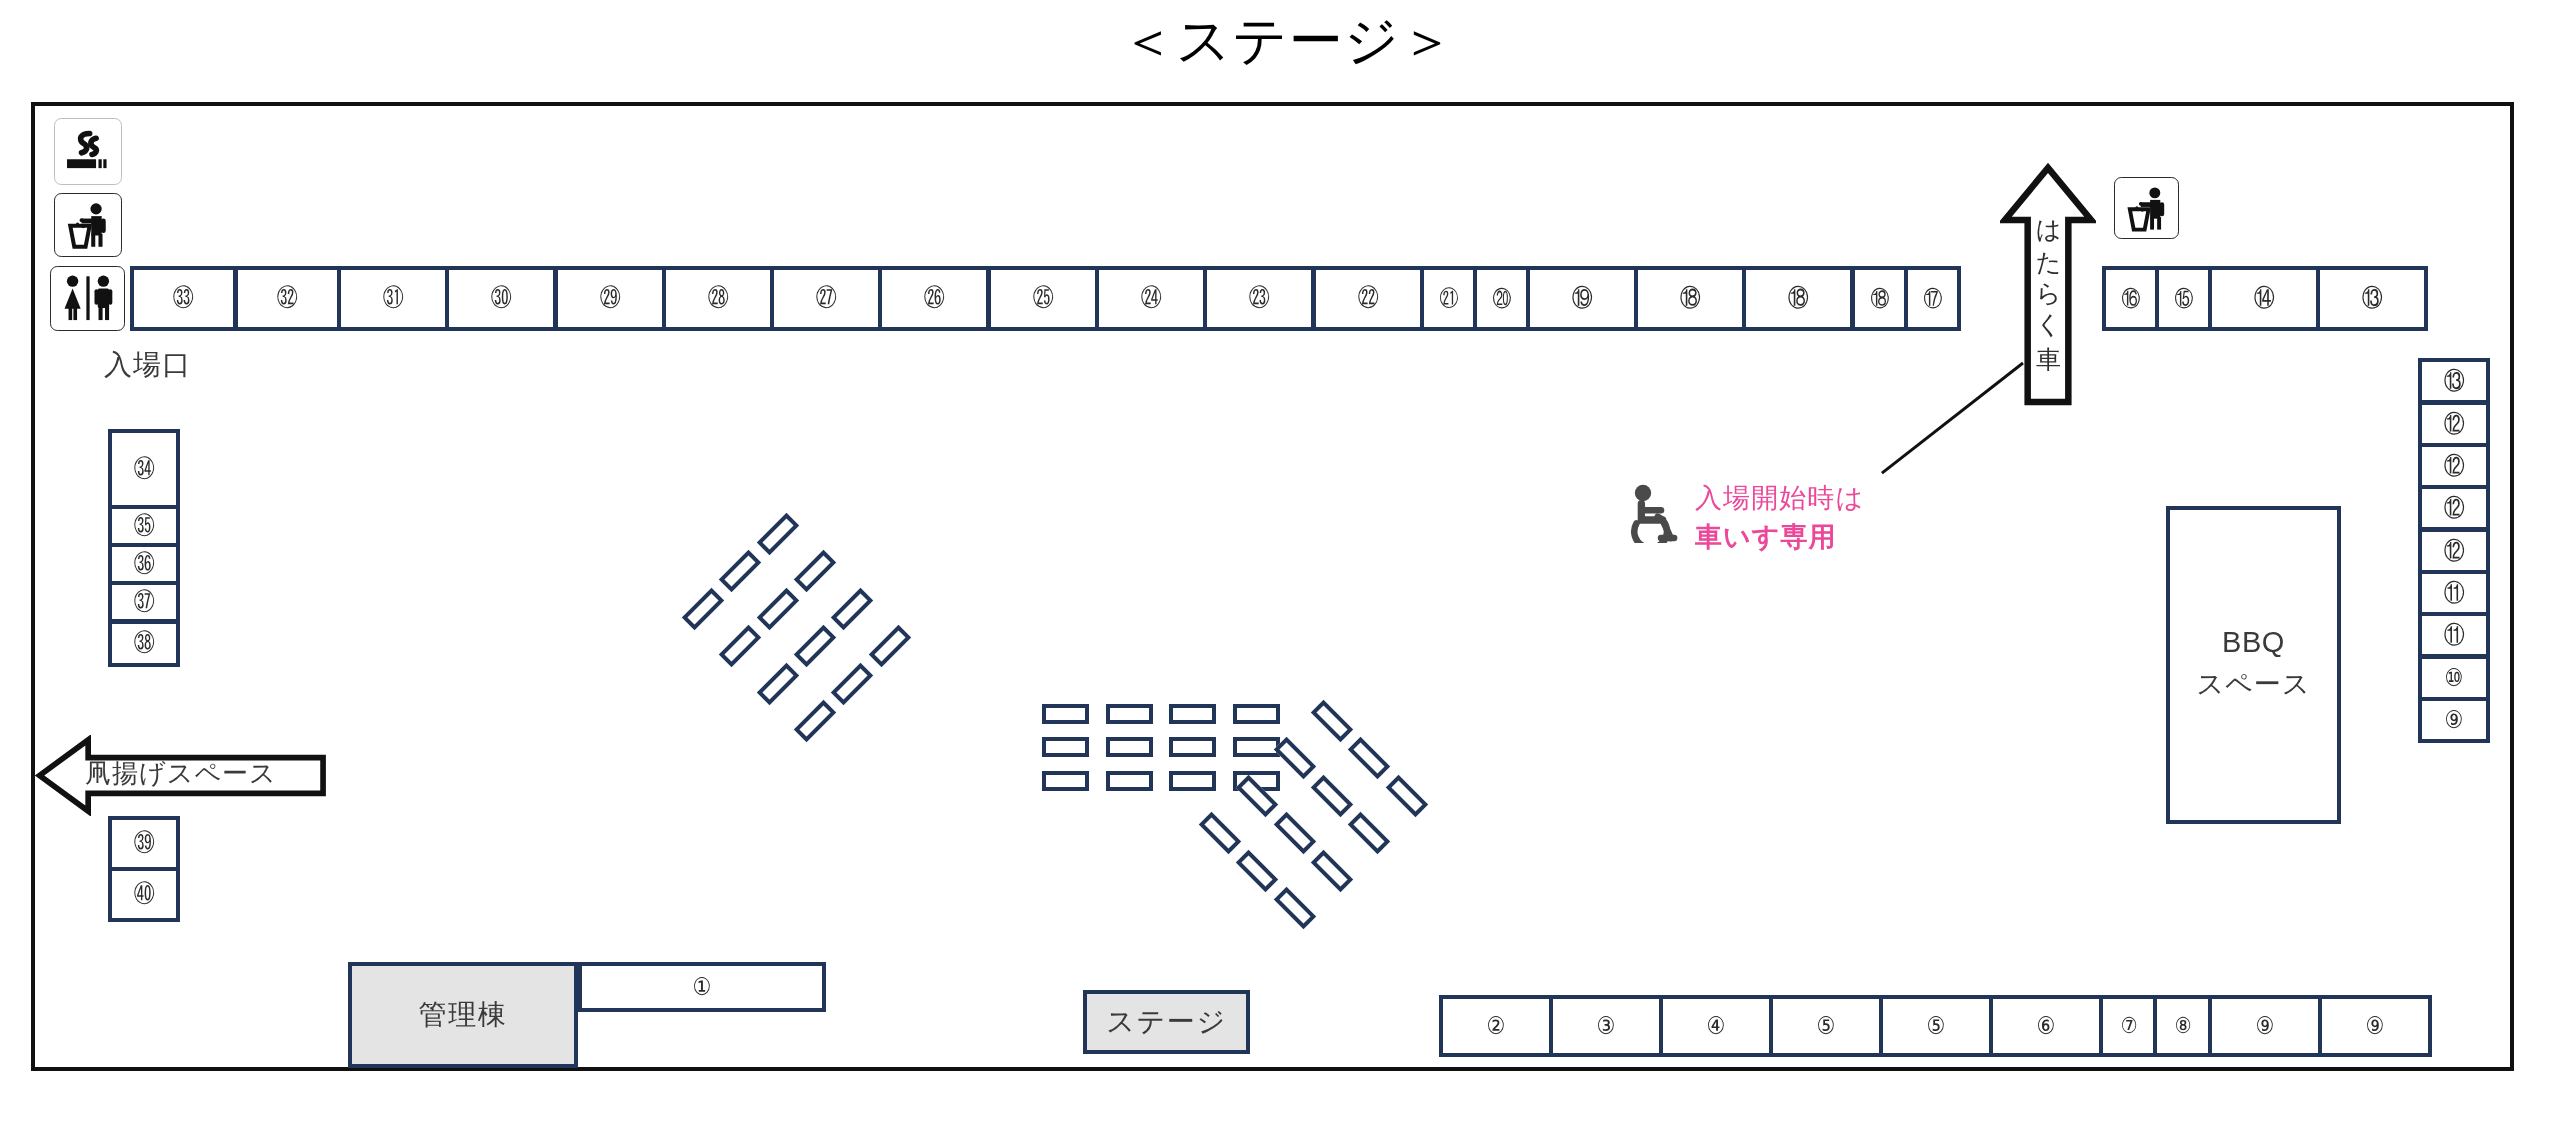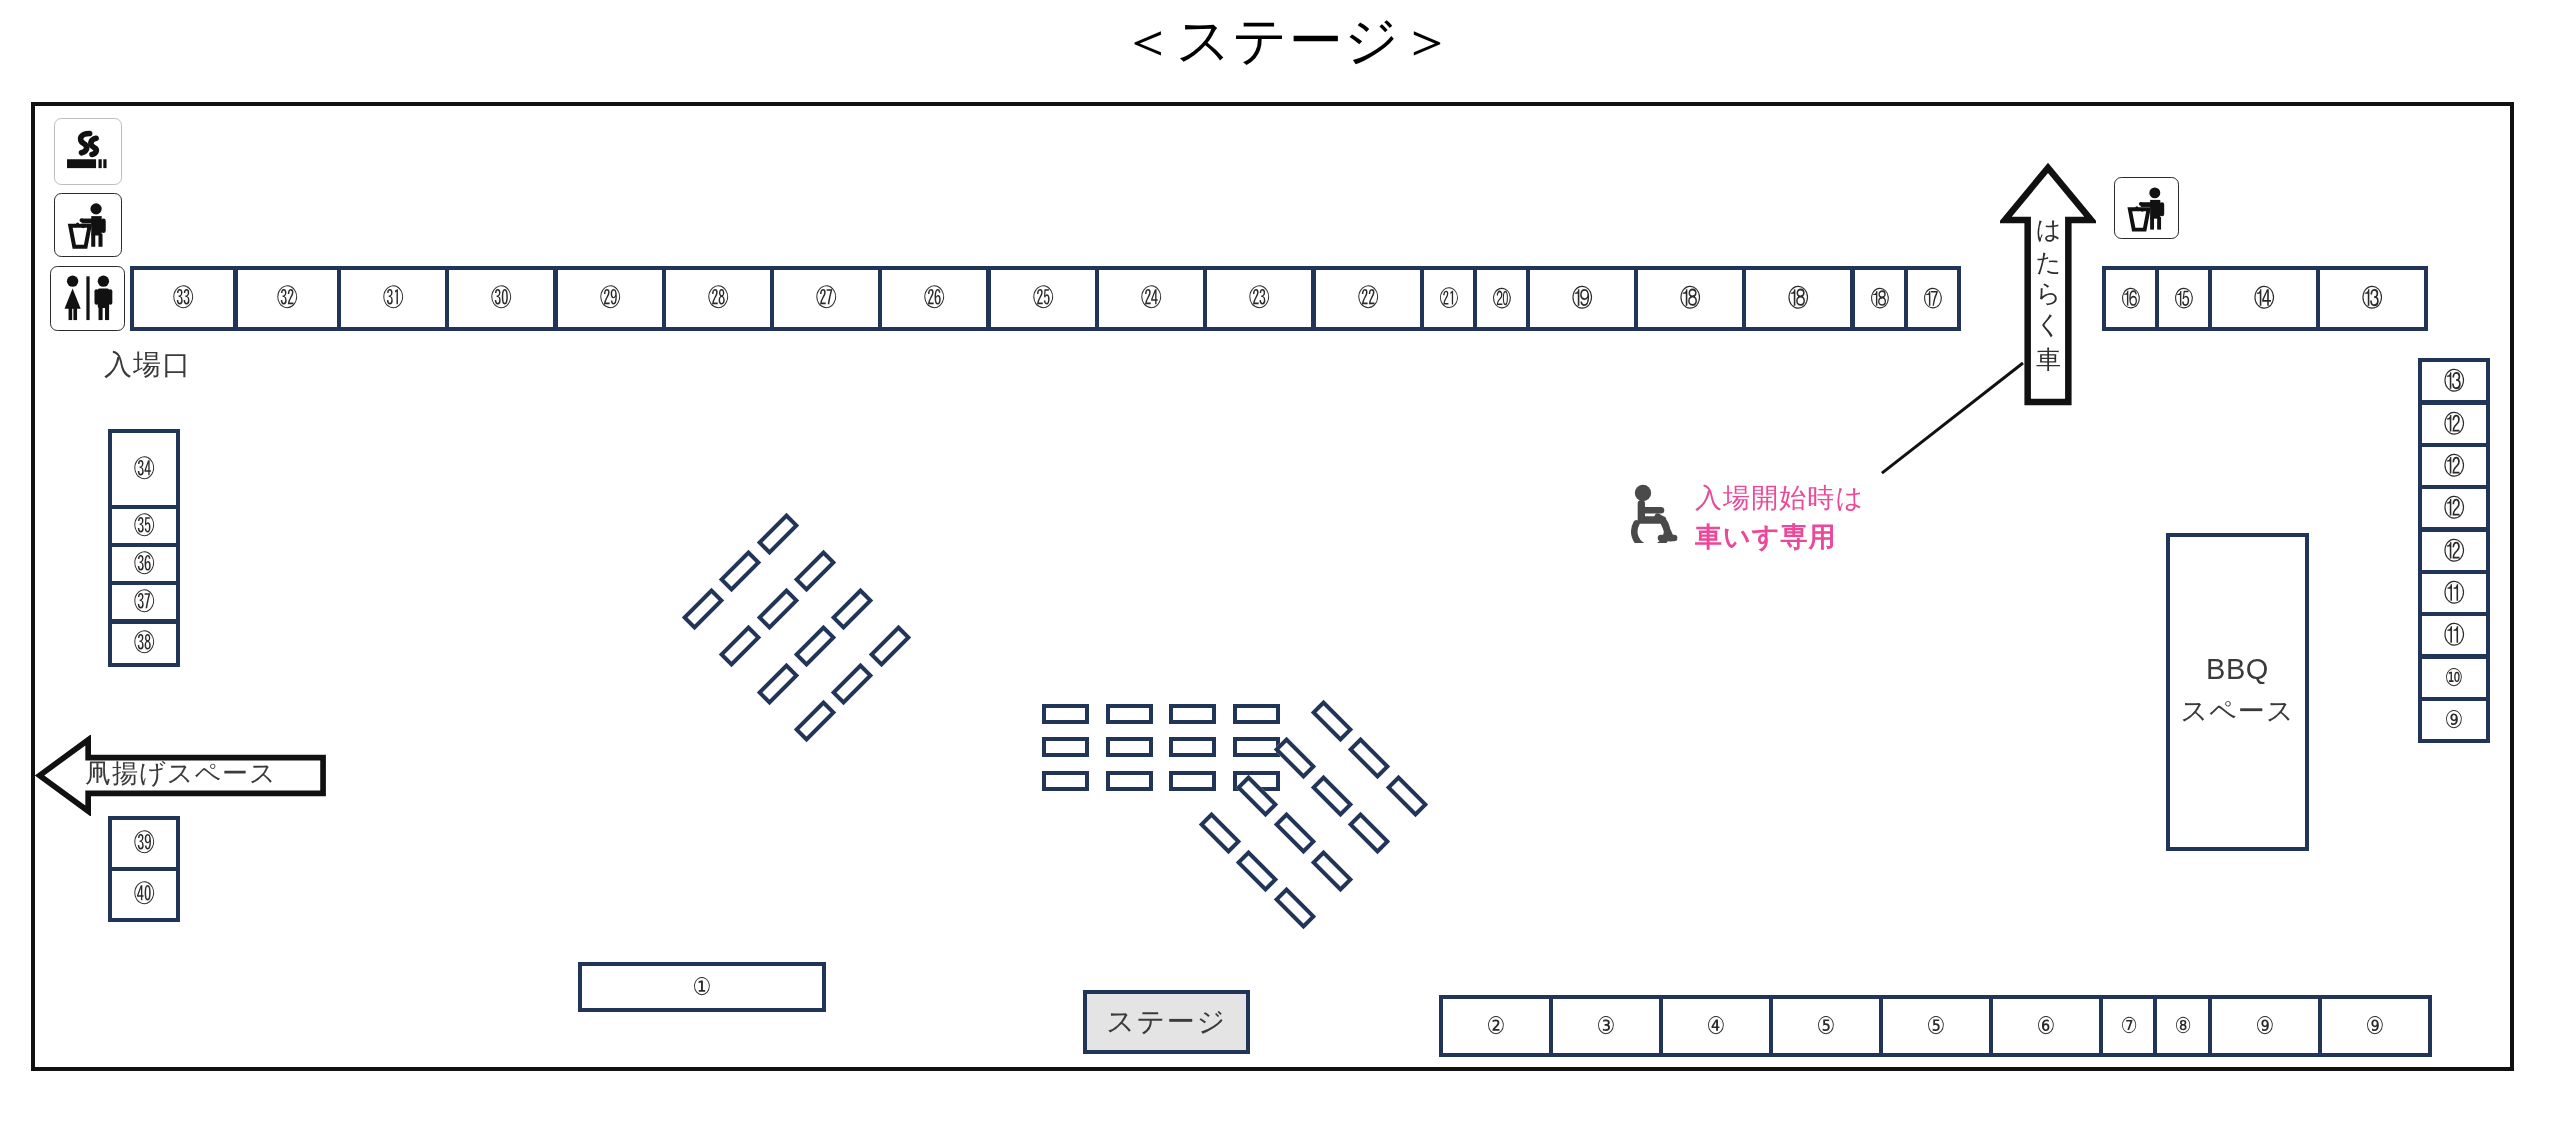--- a/index.html
+++ b/index.html
@@ -389,21 +389,21 @@
       <div class="seat" style="left: -75px; top: 75px; transform: rotate(45deg);"></div>
       <div class="seat" style="left: -37px; top: 112px; transform: rotate(45deg);"></div>
       <div class="seat" style="left: 0px; top: 150px; transform: rotate(45deg);"></div>
       <div class="seat" style="left: -112px; top: 112px; transform: rotate(45deg);"></div>
       <div class="seat" style="left: -75px; top: 150px; transform: rotate(45deg);"></div>
       <div class="seat" style="left: -37px; top: 187px; transform: rotate(45deg);"></div>
     </div>
 
   <div class="gray-box" style="left:1083px; top:990px; width:167px; height:64px;">ステージ</div>
 
-  <div class="region" style="left:2166px; top:533px; width:143px; height:318px;">
+  <div class="region" style="left:2166px; top:506px; width:175px; height:318px;">
     <div class="region-label" style="top:116px; font-size:29px; letter-spacing:.02em;">BBQ</div>
     <div class="region-label" style="top:156px;">スペース</div>
   </div>
 
   <div id="right-col">
       <div class="booth" style="left: 2418px; top: 358px; width: 72px; height: 46px;">
         <span class="num">⑬</span>
       </div>
       <div class="booth" style="left: 2418px; top: 401px; width: 72px; height: 46px;">
         <span class="num">⑫</span>
@@ -424,20 +424,21 @@
         <span class="num">⑪</span>
       </div>
       <div class="booth" style="left: 2418px; top: 655px; width: 72px; height: 46px;">
         <span class="num">⑩</span>
       </div>
       <div class="booth" style="left: 2418px; top: 697px; width: 72px; height: 46px;">
         <span class="num">⑨</span>
       </div>
     </div>
 
+  <div class="gray-box" style="left:348px; top:962px; width:230px; height:106px;">管理棟</div>
 
   <div class="booth" style="left:578px; top:962px; width:248px; height:50px;">
     <span class="num">①</span>
   </div>
 
   <div id="bottom-row">
       <div class="booth" style="left: 1439px; top: 995px; width: 114px; height: 62px;">
         <span class="num">②</span>
       </div>
       <div class="booth" style="left: 1549px; top: 995px; width: 114px; height: 62px;">

